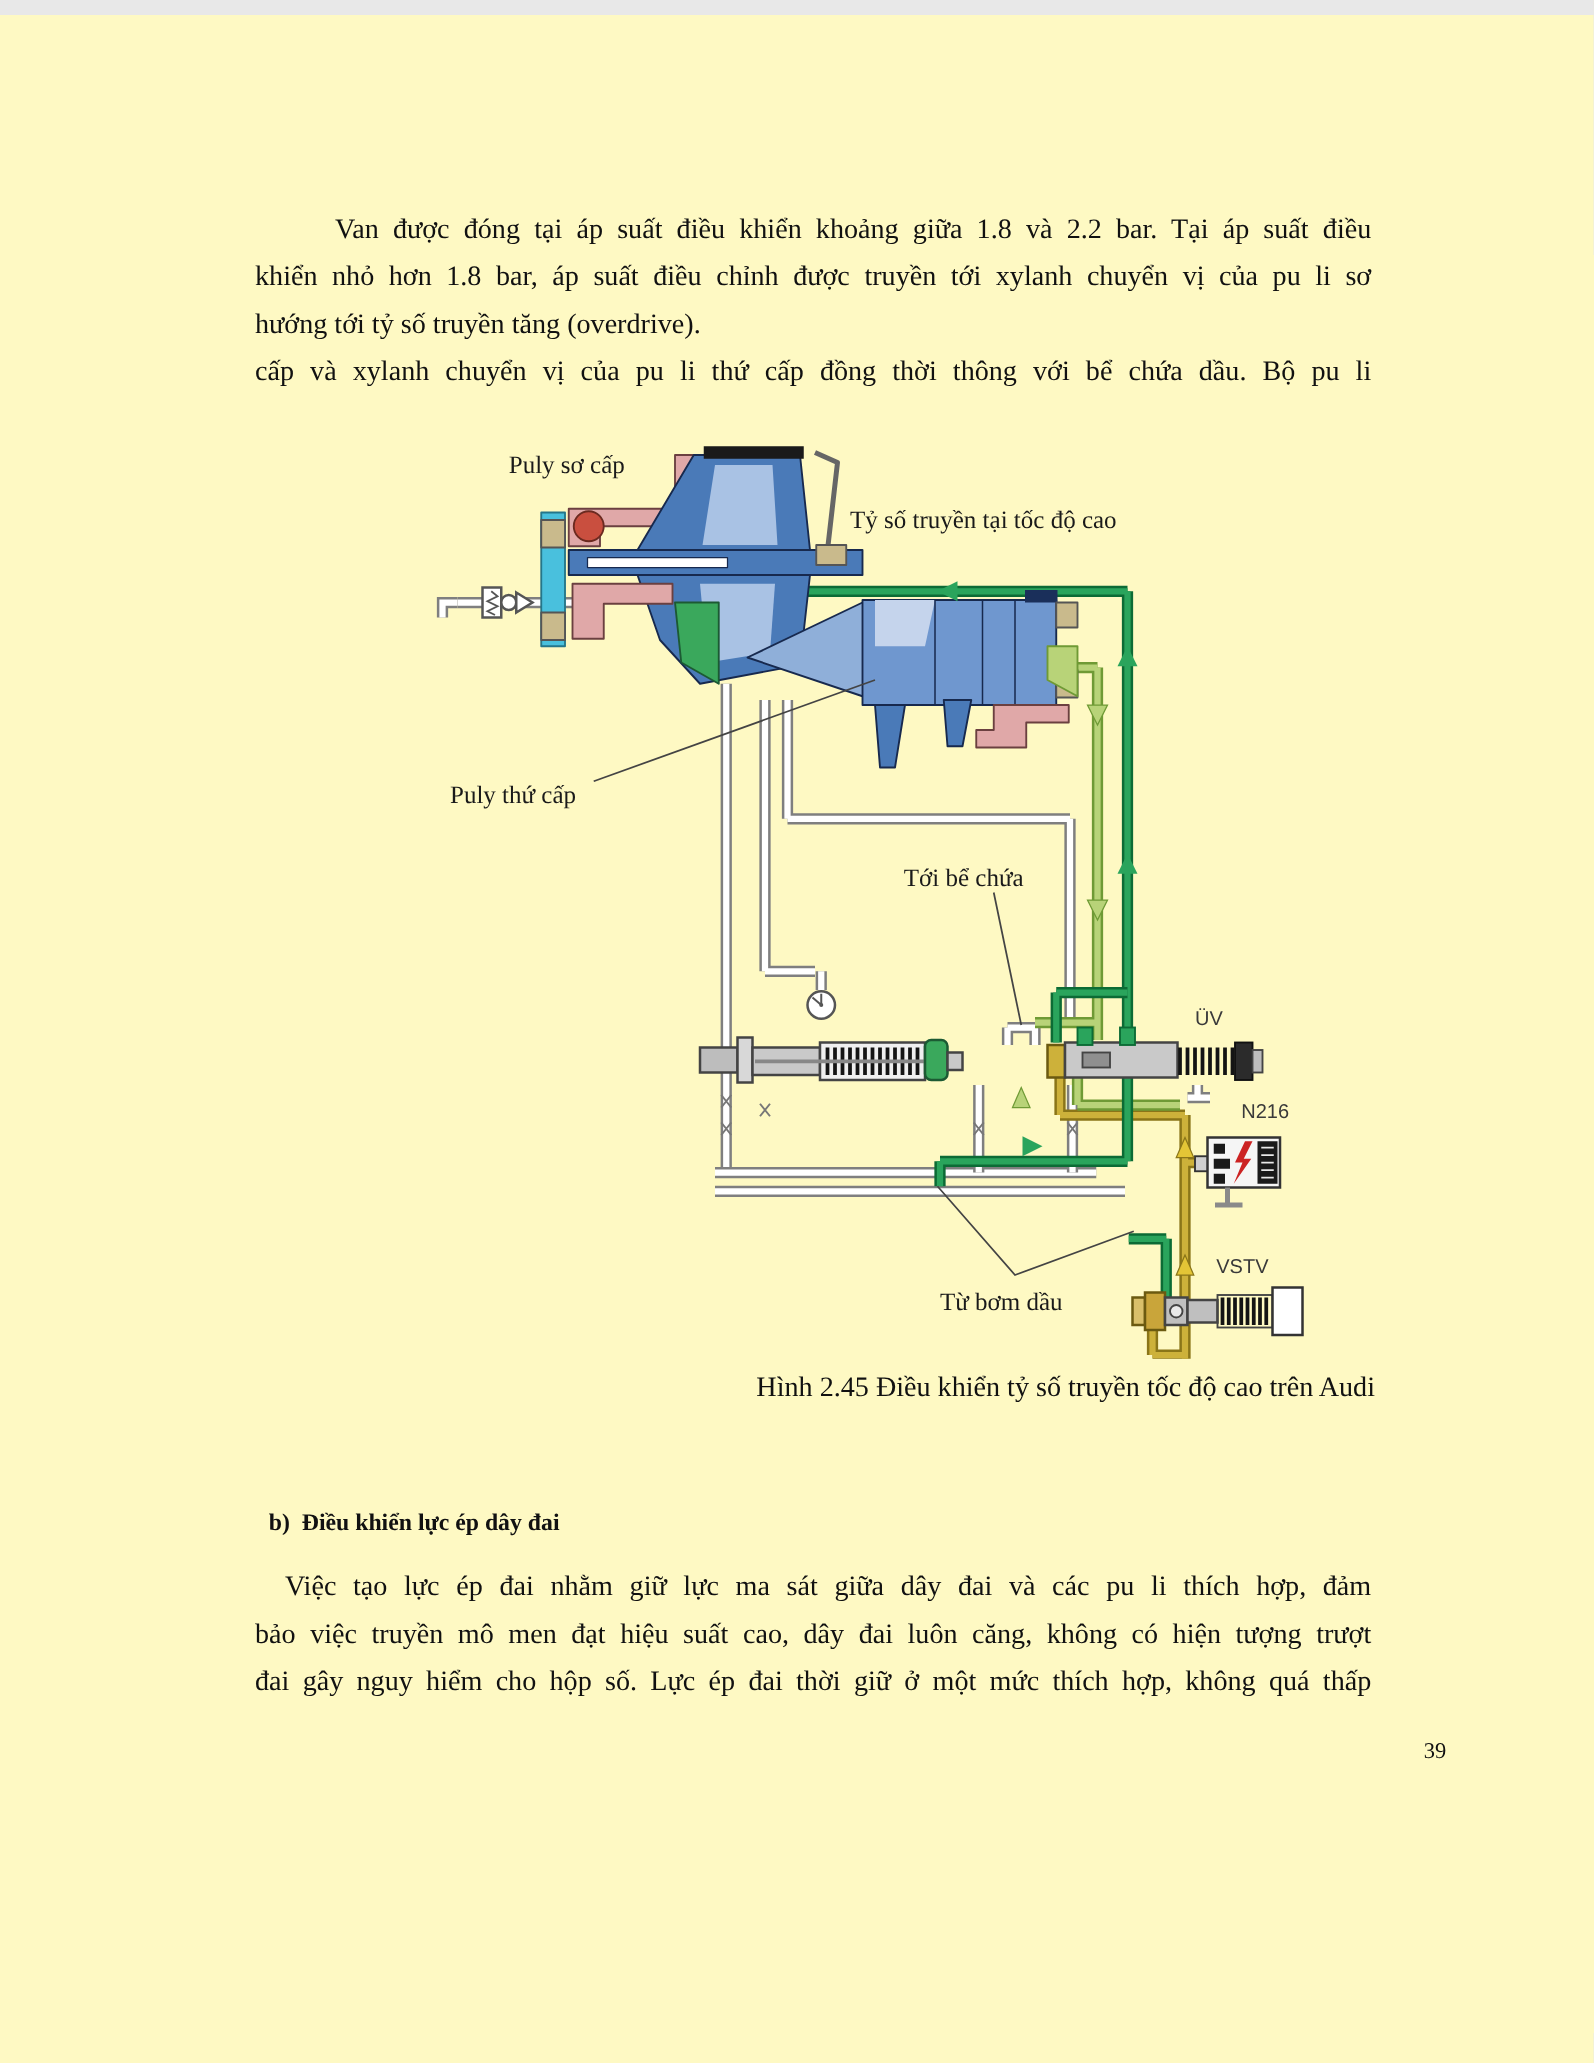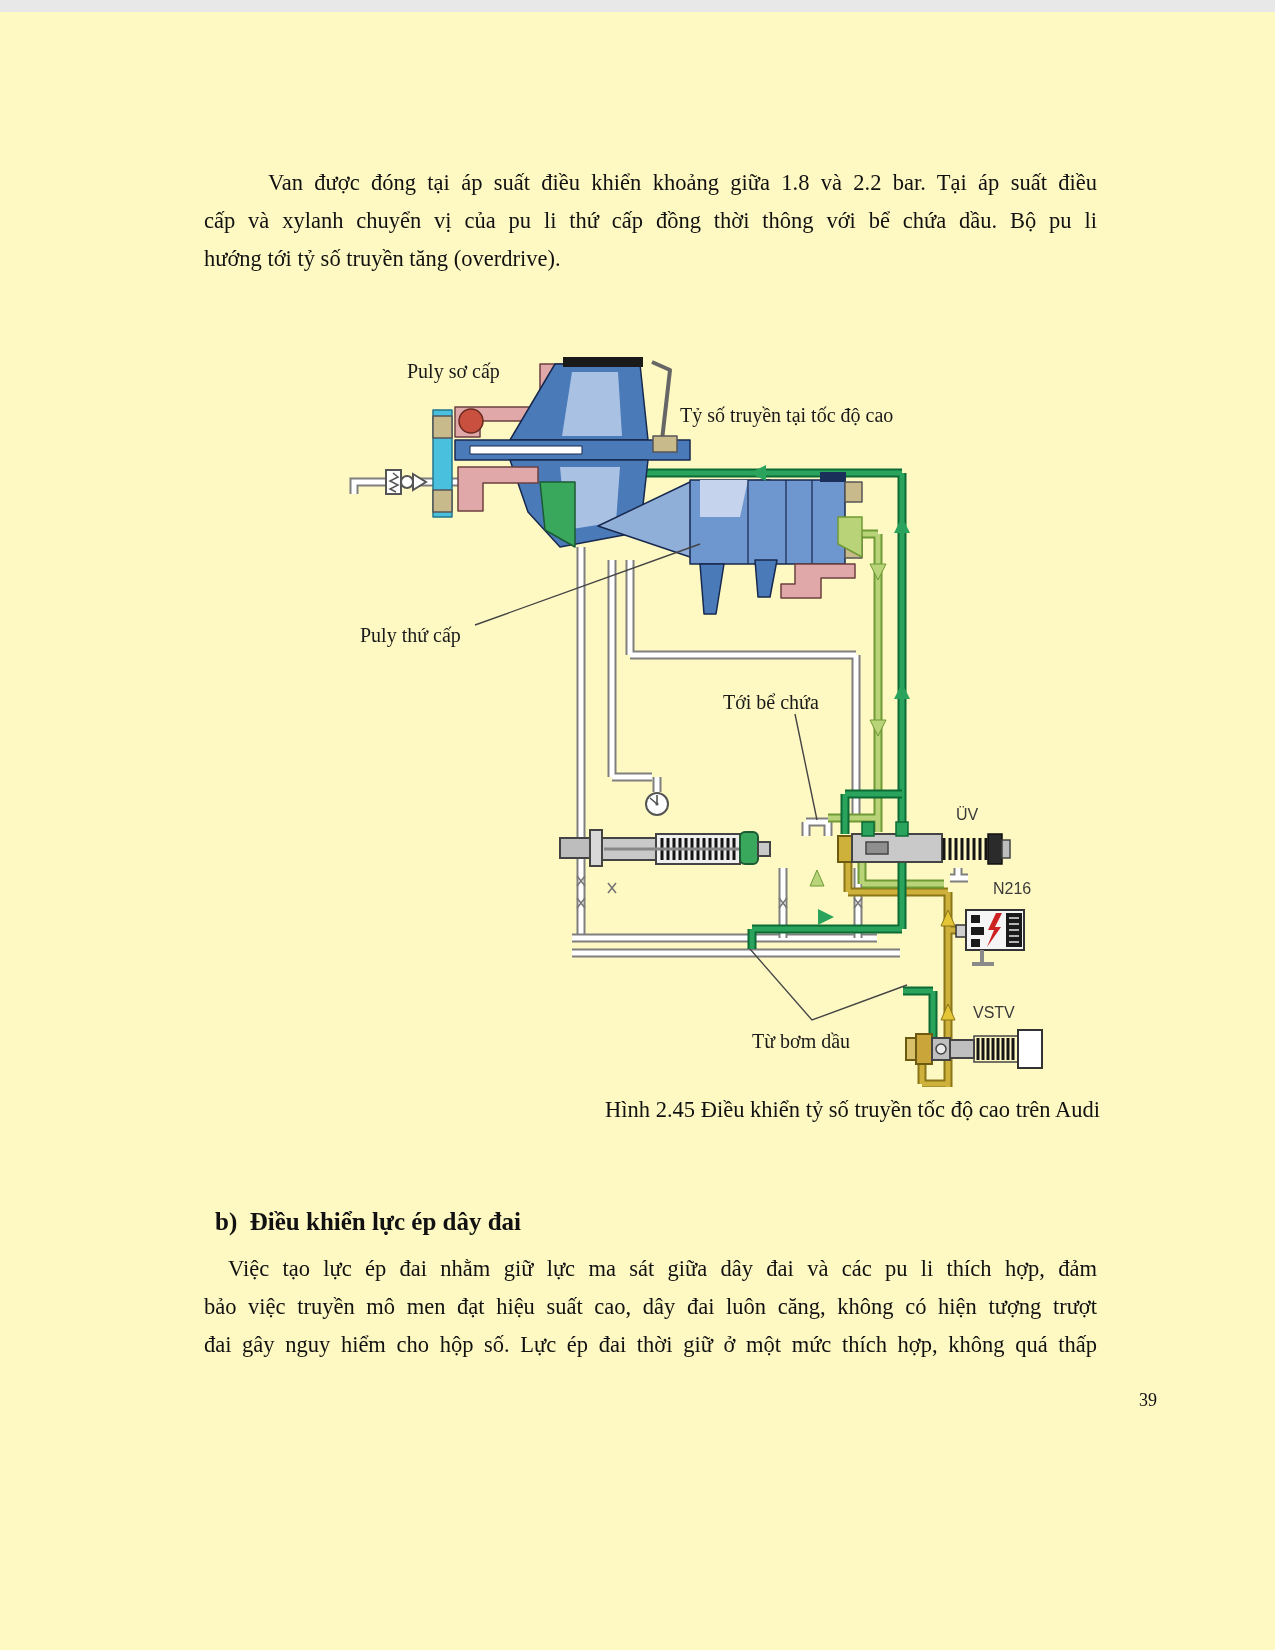--- a/index.html
+++ b/index.html
@@ -4,21 +4,21 @@
 <style>
   html,body{margin:0;padding:0;background:#e8e8e8;}
   .page{position:relative;width:1275px;height:1650px;background:#fef9c3;margin:12px auto;
         font-family:"Liberation Serif",serif;color:#111;overflow:hidden;}
   .textblock{position:absolute;left:204px;width:893px;font-size:22.5px;line-height:38px;}
   .tline{text-align:justify;text-align-last:justify;white-space:nowrap;}
   .tline.last{text-align:left;text-align-last:left;}
   .indent1{text-indent:64px;}
   .indent2{text-indent:24px;}
   .caption{position:absolute;left:300px;width:800px;top:1085px;font-size:22.5px;text-align:right;}
-  .heading{position:absolute;left:215px;top:1196px;font-size:25px;font-weight:bold;}
+  .heading{position:absolute;left:215px;top:1196px;font-size:19px;font-weight:bold;}
   .pagenum{position:absolute;right:118px;top:1378px;font-size:18px;}
   .diagram{position:absolute;left:330px;top:335px;}
   
   .po-g{stroke:#0c6b35;stroke-width:9;fill:none;}
   .pi-g{stroke:#2aa45c;stroke-width:5;fill:none;}
   .po-lg{stroke:#6f9a35;stroke-width:9;fill:none;}
   .pi-lg{stroke:#b8d378;stroke-width:5;fill:none;}
   .po-y{stroke:#8a7518;stroke-width:9;fill:none;}
   .pi-y{stroke:#cdb13a;stroke-width:5;fill:none;}
   .po-w{stroke:#7f7f7f;stroke-width:9;fill:none;}
@@ -29,22 +29,23 @@
   .lblserif{font-family:"Liberation Serif",serif;font-size:20px;fill:#1a1a1a;}
   .lblsans{font-family:"Liberation Sans",sans-serif;font-size:16px;fill:#3a3a3a;}
 </style>
 </head>
 <body>
 
 <div class="page">
 
   <div class="textblock" style="top:152px;">
     <div class="tline indent1">Van được đóng tại áp suất điều khiển khoảng giữa 1.8 và 2.2 bar. Tại áp suất điều</div>
+    <div class="tline">khiển nhỏ hơn 1.8 bar, áp suất điều chỉnh được truyền tới xylanh chuyển vị của pu li sơ</div>
+    <div class="tline last">hướng tới tỷ số truyền tăng (overdrive).</div>
     <div class="tline">cấp và xylanh chuyển vị của pu li thứ cấp đồng thời thông với bể chứa dầu. Bộ pu li</div>
-    <div class="tline last">hướng tới tỷ số truyền tăng (overdrive).</div>
   </div>
 
   <svg class="diagram" width="775" height="740" viewBox="330 335 775 740">
 
     <g>
 
       <path class="po-w" d="M366,470 H354 V482"></path>
         <path class="pi-w" d="M366,470 H354 V482"></path>
       <path class="po-w" d="M366,470 H388 M420,470 H465"></path>
         <path class="pi-w" d="M366,470 H388 M420,470 H465"></path>

